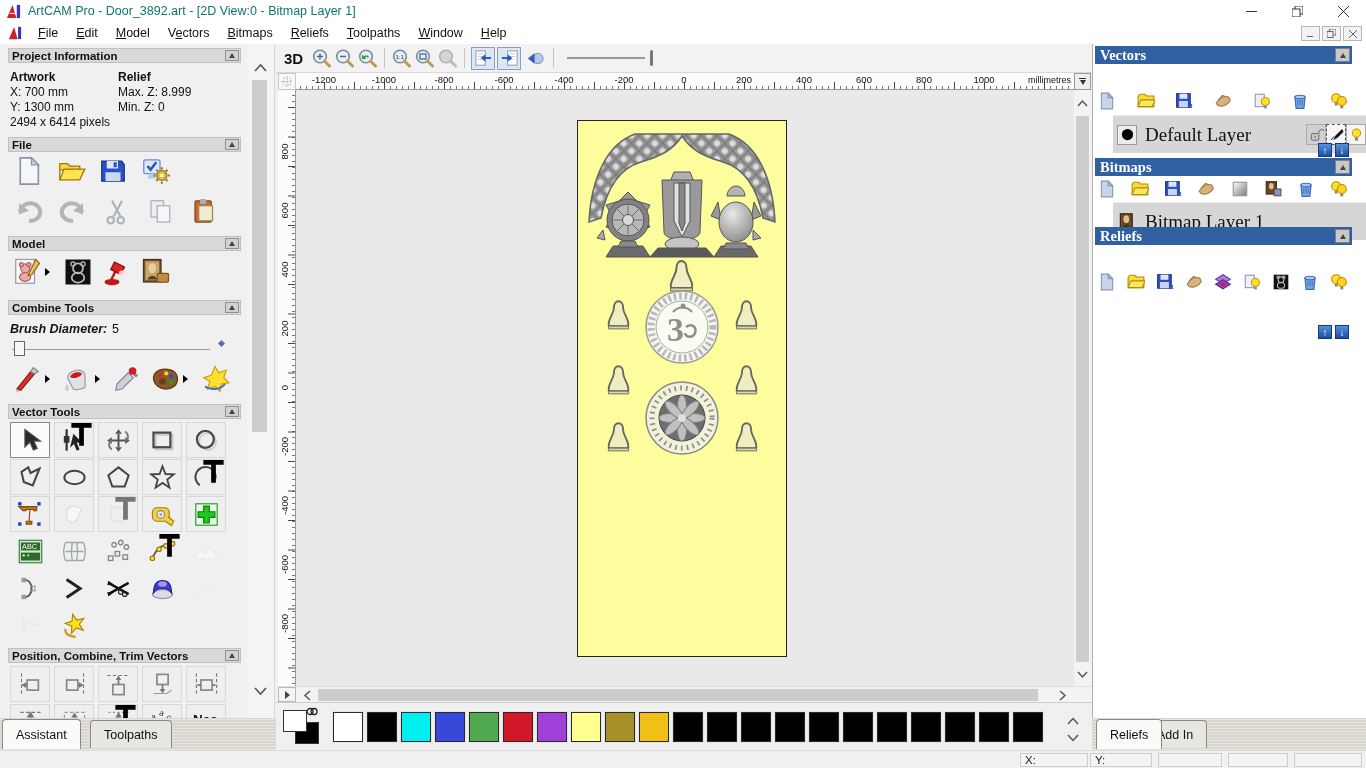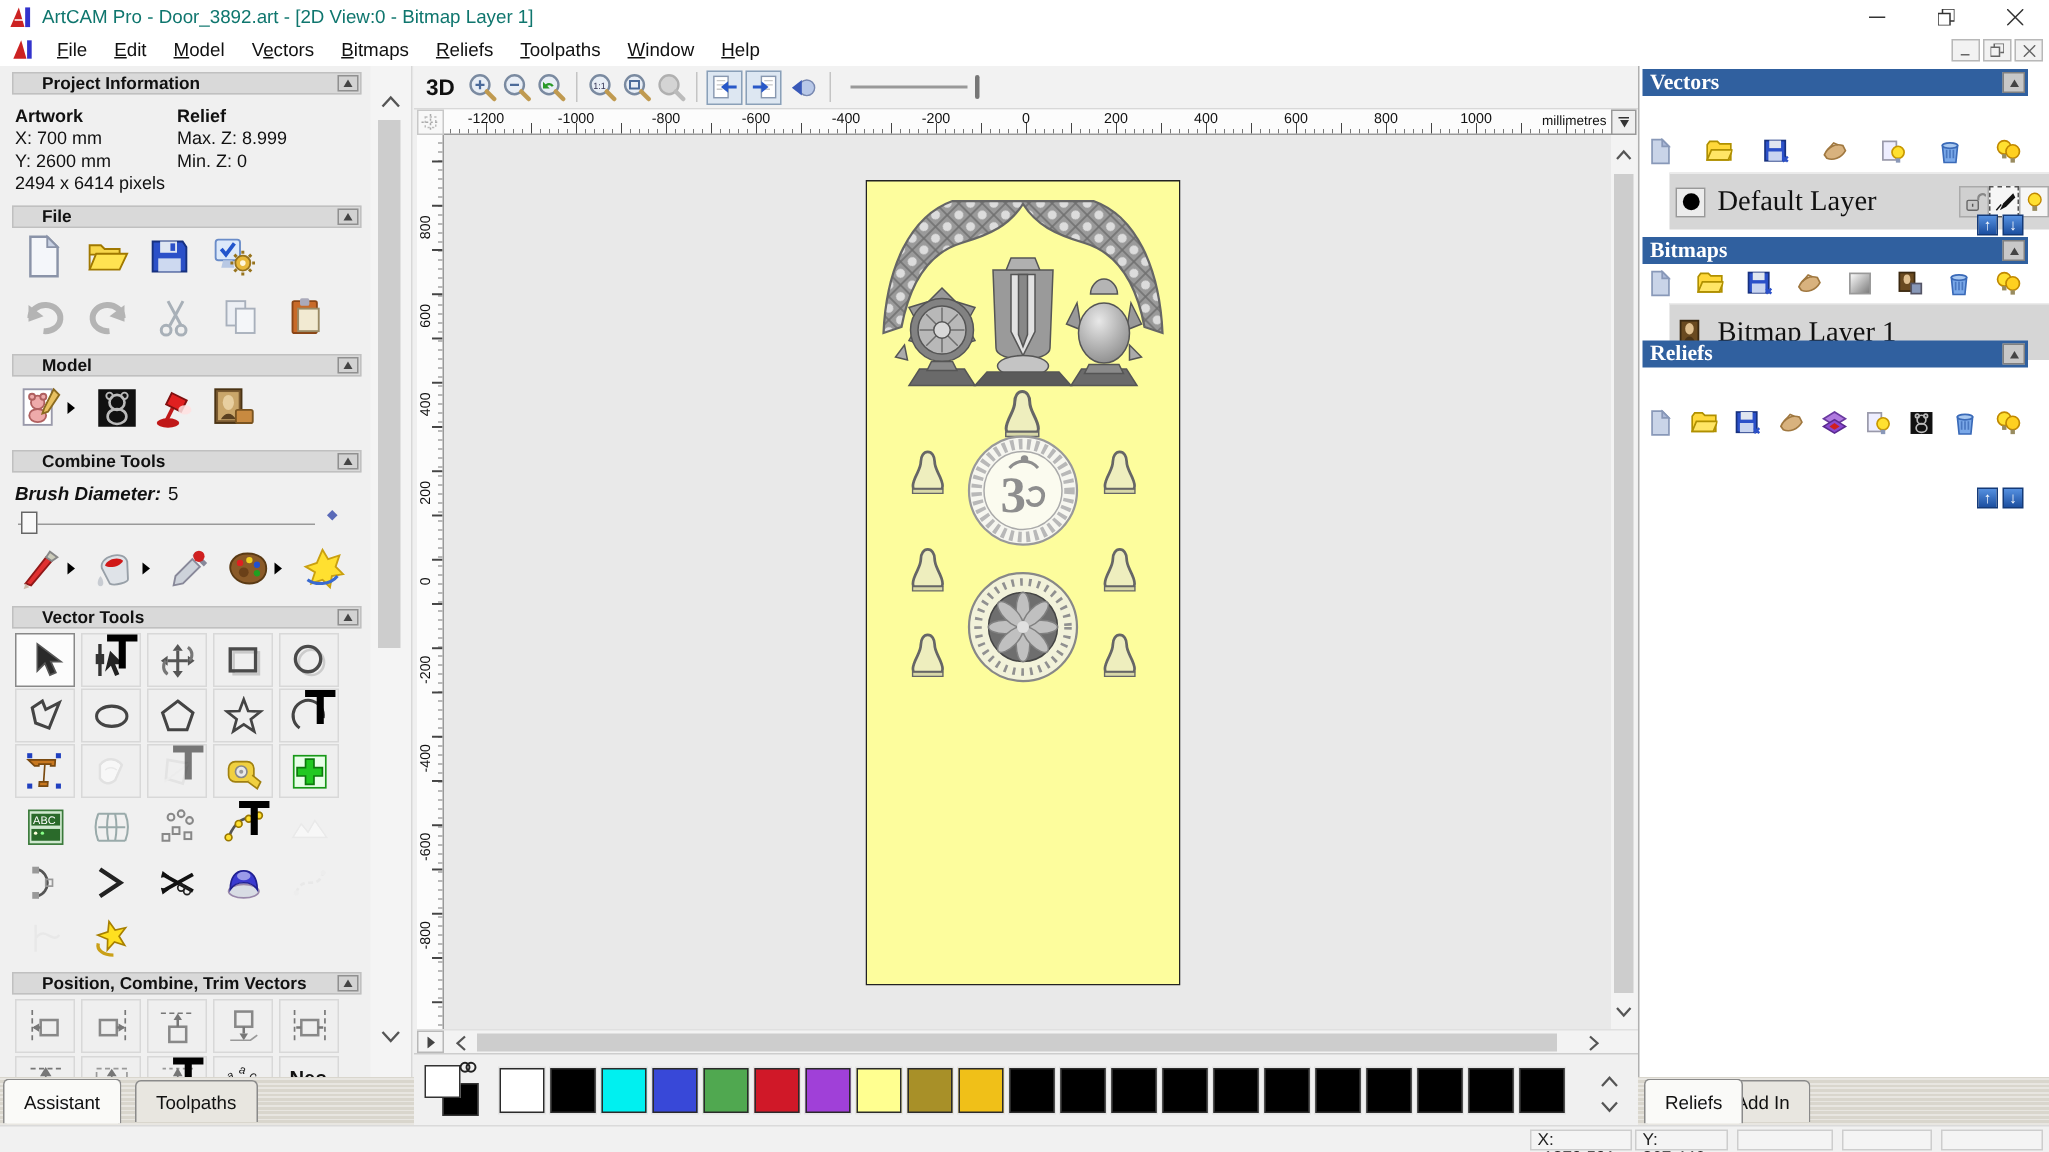--- a/index.html
+++ b/index.html
@@ -14,21 +14,21 @@
 .wbtn{width:46px;height:22px;display:flex;align-items:center;justify-content:center}
 
 .menubar{position:absolute;left:0;top:22px;width:100%;height:22px;background:#fff;display:flex;align-items:center}
 .menubar .logo{width:14px;height:14px;margin:0 7px 0 8px}
 .menu-item{padding:3px 9px;font-size:12.5px}
 .mdibtns{position:absolute;right:4px;top:26px;display:flex;gap:2px}
 .mdib{width:19px;height:15px;border:1px solid #b8b8b8;background:#f2f2f2;display:flex;align-items:center;justify-content:center}
 
 .left-panel{position:absolute;left:0;top:44px;width:247px;height:674px;background:#f0f0f0;overflow:hidden}
 .sect{position:absolute;left:8px;width:233px;height:15px;background:#d9d9d9;border:1px solid #c0c0c0;display:flex;align-items:center}
-.sect b{font-size:11.5px;padding-left:19px}
+.sect b{font-size:11.5px;padding-left:3px}
 .upbtn{position:absolute;right:1px;top:1px;width:14px;height:11px;background:#d2d2d2;border:1px solid #909090;display:flex;align-items:center;justify-content:center}
 .tri-up{width:0;height:0;border-left:3px solid transparent;border-right:3px solid transparent;border-bottom:5px solid #444}
 .pi-lbl{position:absolute;font-weight:bold;font-size:12px}
 .pi-val{position:absolute;font-size:12px}
 .icon-row{position:absolute;display:flex;align-items:center}
 .tbslot{display:flex;align-items:center}
 .tbicon{width:30px;height:30px;display:block}
 .tbicon svg{width:100%;height:100%}
 .fly{width:0;height:0;border-top:4px solid transparent;border-bottom:4px solid transparent;border-left:5px solid #000;margin:0 4px 0 3px}
 .brush-lbl{position:absolute;font-style:italic;font-weight:bold;font-size:12.5px}
@@ -188,21 +188,21 @@
     <div class="sect" style="top:4px">
         <b>Project Information</b>
         <span class="upbtn">
           <span class="tri-up"></span>
         </span>
       </div>
     <span class="pi-lbl" style="left:10px;top:26px">Artwork</span>
     <span class="pi-lbl" style="left:118px;top:26px">Relief</span>
     <span class="pi-val" style="left:10px;top:41px">X: 700 mm</span>
     <span class="pi-val" style="left:118px;top:41px">Max. Z: 8.999</span>
-    <span class="pi-val" style="left:10px;top:56px">Y: 2600 mm</span>
+    <span class="pi-val" style="left:10px;top:56px">Y: 1300 mm</span>
     <span class="pi-val" style="left:118px;top:56px">Min. Z: 0</span>
     <span class="pi-val" style="left:10px;top:71px">2494 x 6414 pixels</span>
 
     <div class="sect" style="top:93px">
         <b>File</b>
         <span class="upbtn">
           <span class="tri-up"></span>
         </span>
       </div>
     <div class="icon-row" style="left:14px;top:112px;gap:12px">

